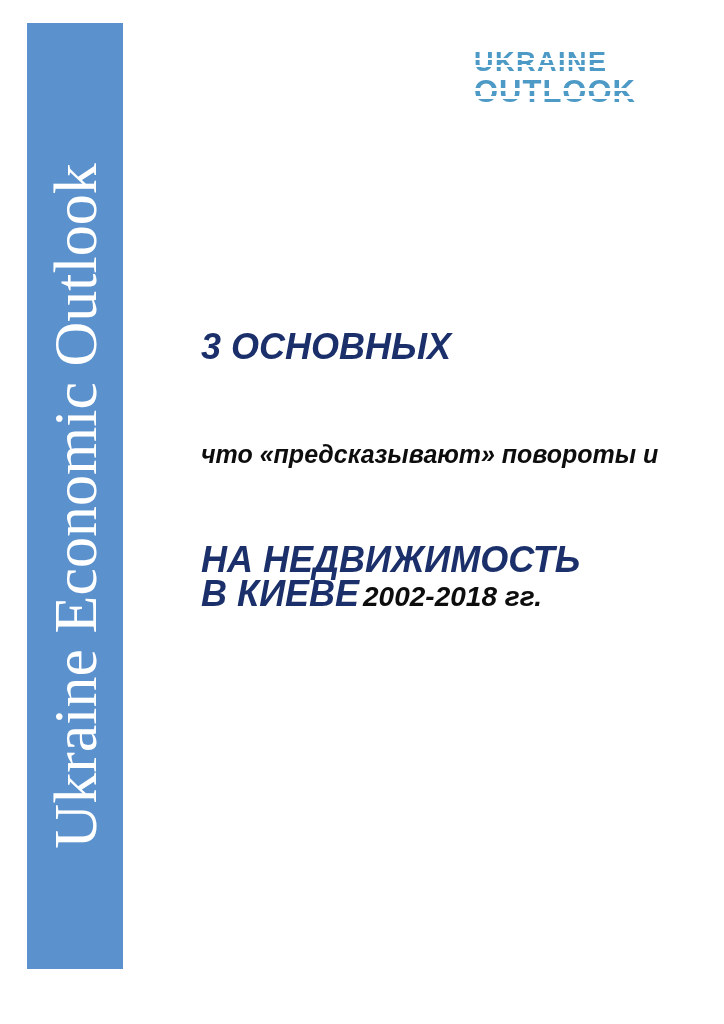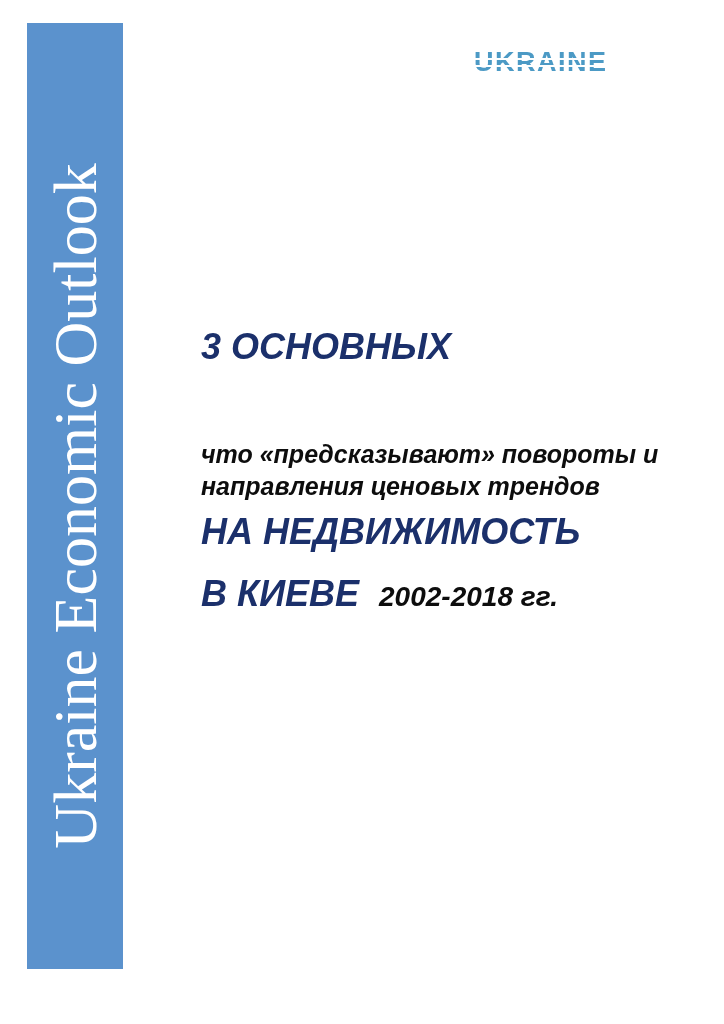--- a/index.html
+++ b/index.html
@@ -51,47 +51,47 @@
   .cut-3b { top: 78px; height: 3px; }
 
   
   .text-line { position: absolute; left: 201px; line-height: 1; white-space: nowrap; font-style: italic; }
   .navy { color: #1B306B; font-weight: bold; font-size: 36px; }
   .blackb { color: #0D0D0D; font-weight: bold; font-size: 25px; }
   .t1 { top: 329px; }
   .t2 { top: 381px; }
   .s1 { top: 442px; text-align: right; }
   .s2 { top: 474px; }
-  .h2 { top: 514px; }
+  .h2 { top: 542px; }
   .h3 { top: 576px; }
-  .year { font-size: 28px; color: #0D0D0D; font-weight: bold; margin-left: 20px; }
+  .year { font-size: 28px; color: #0D0D0D; font-weight: bold; margin-left: 4px; }
 </style>
 </head>
 <body>
 
 <div class="page">
 
   <div class="sidebar">
     <div class="sidebar-text">Ukraine Economic Outlook</div>
   </div>
 
   <div class="logo">
     <span class="logo-line logo-line1">UKRAINE</span>
+    <span class="logo-line logo-line3">OUTLOOK</span>
     <span class="cut cut-1a"></span>
     <span class="cut cut-1b"></span>
     <span class="cut cut-2a"></span>
     <span class="cut cut-2b"></span>
     <span class="cut cut-3a"></span>
     <span class="cut cut-3b"></span>
   </div>
 
   <div class="text-line navy t1">3 ОСНОВНЫХ</div>
 
   <div class="text-line blackb s1">что «предсказывают» повороты и</div>
-  <div class="text-line blackb s2">направления ценовых трендов</div>
 
   <div class="text-line navy h2">НА НЕДВИЖИМОСТЬ</div>
 
   <div class="text-line navy h3">
     <span>В КИЕВЕ</span><span class="year">2002-2018 гг.</span>
   </div>
 
 </div>
 
 </body></html>

